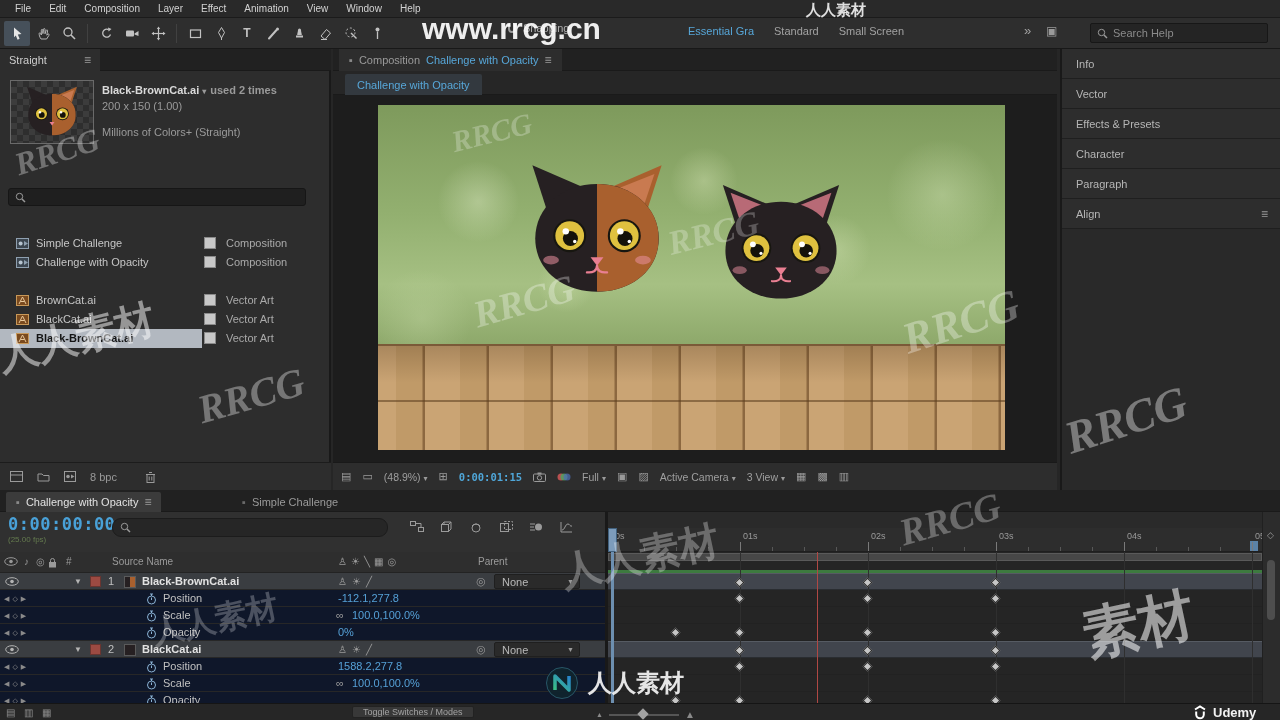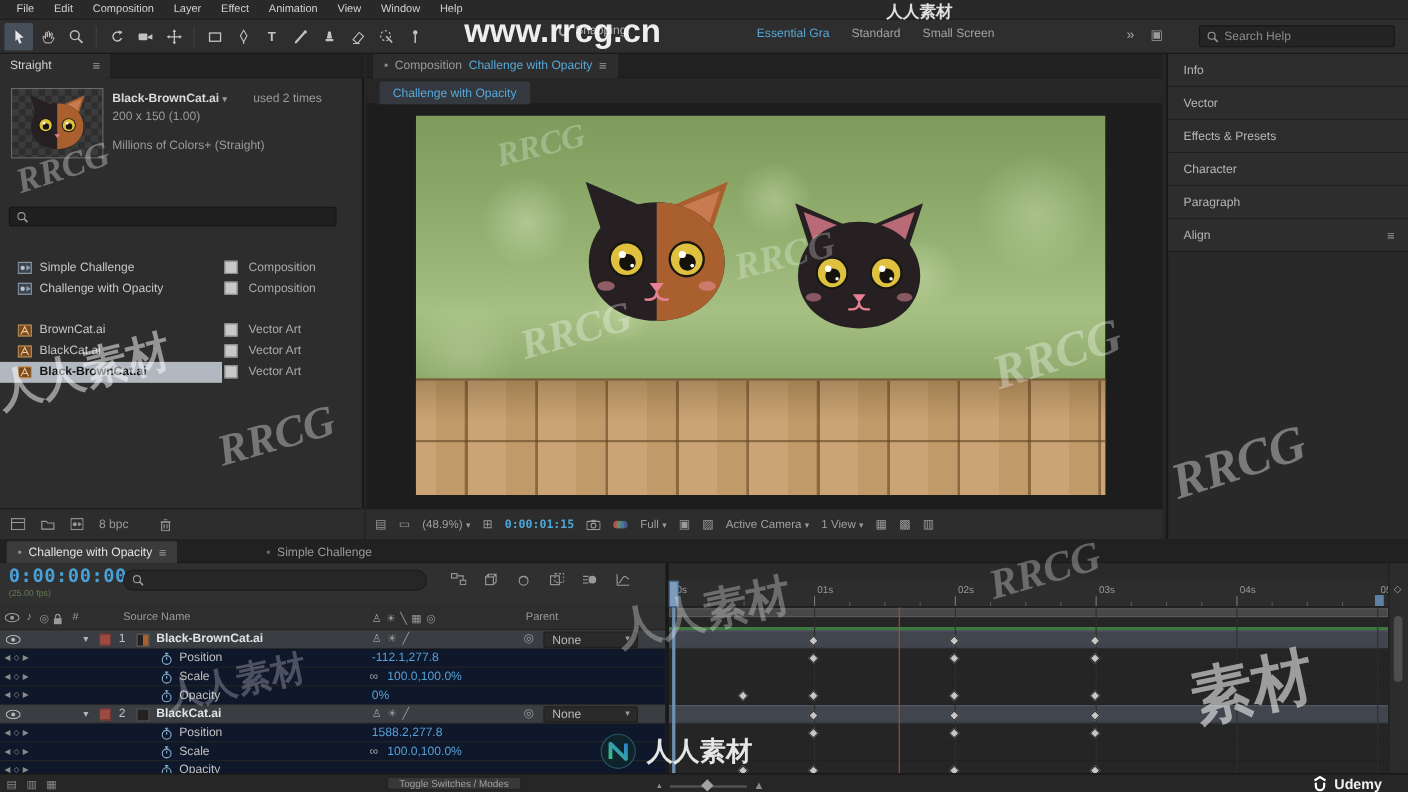--- a/index.html
+++ b/index.html
@@ -29,21 +29,21 @@
 .hamb{color:#9a9a9a;font-size:12px}
 .bluelabel{color:#57a7d9}
 .dimlabel{color:#9a9a9a}
 .caret{font-size:8px;color:#9a9a9a;margin-left:3px}
 
 #project-tabstrip{position:absolute;left:0;top:49px;width:331px;height:22px;background:#212121;border-bottom:1px solid #1a1a1a}
 #project-tab{position:absolute;left:0;top:0;height:22px;width:100px;background:#2d2d2d;display:flex;align-items:center;justify-content:space-between;padding:0 9px;color:#cecece}
 #project-panel{position:absolute;left:0;top:71px;width:331px;height:419px;background:#2d2d2d;border-right:2px solid #191919}
 #proj-thumb{position:absolute;left:10px;top:9px;width:84px;height:64px;border:1px solid #6a6a6a;background-image:linear-gradient(45deg,#3c3c3c 25%,transparent 25%,transparent 75%,#3c3c3c 75%),linear-gradient(45deg,#3c3c3c 25%,#2e2e2e 25%,#2e2e2e 75%,#3c3c3c 75%);background-size:12px 12px;background-position:0 0,6px 6px;display:flex;align-items:center;justify-content:center}
 .pv-name{position:absolute;left:102px;top:13px;color:#dadada;font-weight:bold}
-.pv-usage{color:#9a9a9a;font-weight:normal;margin-left:24px}
+.pv-usage{color:#9a9a9a;font-weight:bold;margin-left:4px}
 .pv-line{position:absolute;left:102px;color:#9a9a9a}
 #proj-search{position:absolute;left:8px;top:117px;width:298px;height:18px;background:#1f1f1f;border:1px solid #161616;border-radius:3px;display:flex;align-items:center;padding:0 6px;gap:5px}
 #proj-header{position:absolute;left:0;top:146px;width:331px;height:17px;background:#272727;border-top:1px solid #1e1e1e;border-bottom:1px solid #1e1e1e;color:#a8a8a8}
 #proj-header span{position:absolute;top:2px}
 .colline{position:absolute;top:0;bottom:0;width:1px;background:#1f1f1f}
 .prow{position:absolute;left:0;width:331px;height:19px}
 .prow .picon{position:absolute;left:16px;top:3px}
 .prow .pname{position:absolute;left:36px;top:3px;color:#c6c6c6}
 .prow .pchip{position:absolute;left:204px;top:3px;width:12px;height:12px;background:#c8c8c8;border:1px solid #8a8a8a}
 .prow .ptype{position:absolute;left:226px;top:3px;color:#aaa}
@@ -484,21 +484,21 @@
         <svg width="14" height="10">
           <circle cx="4" cy="5" r="3.5" fill="#b85050"></circle>
           <circle cx="7" cy="5" r="3.5" fill="#50a060" opacity="0.85"></circle>
           <circle cx="10" cy="5" r="3.5" fill="#5070b8" opacity="0.7"></circle>
         </svg>
       </span>
     <span><span>Full</span><span class="caret">▾</span></span>
     <span class="vico">▣</span>
     <span class="vico">▨</span>
     <span><span>Active Camera</span><span class="caret">▾</span></span>
-    <span><span>1 View</span><span class="caret">▾</span></span>
+    <span><span>3 View</span><span class="caret">▾</span></span>
     <span class="vico">▦</span>
     <span class="vico">▩</span>
     <span class="vico">▥</span>
   </div>
 
   <div id="right-col">
     <div class="rtab" style="top:0">
         <span>Info</span>
       </div>
     <div class="rtab" style="top:30px">

